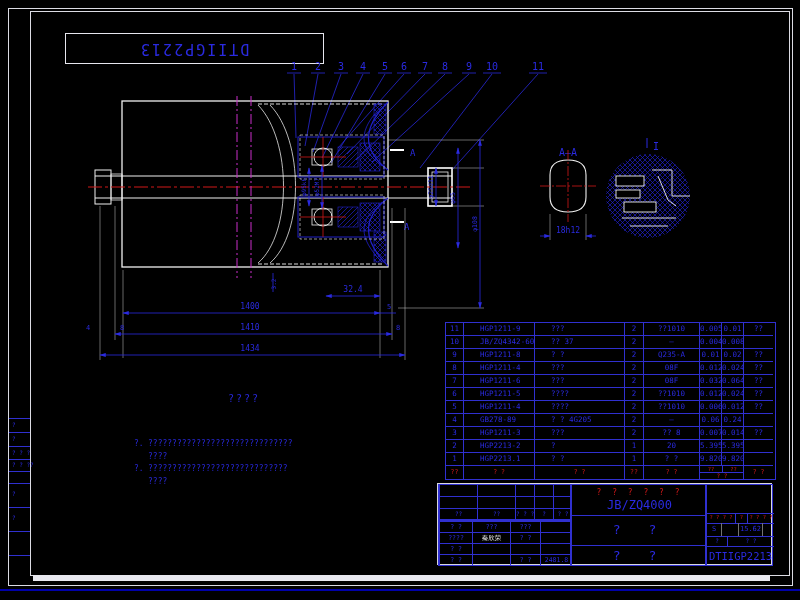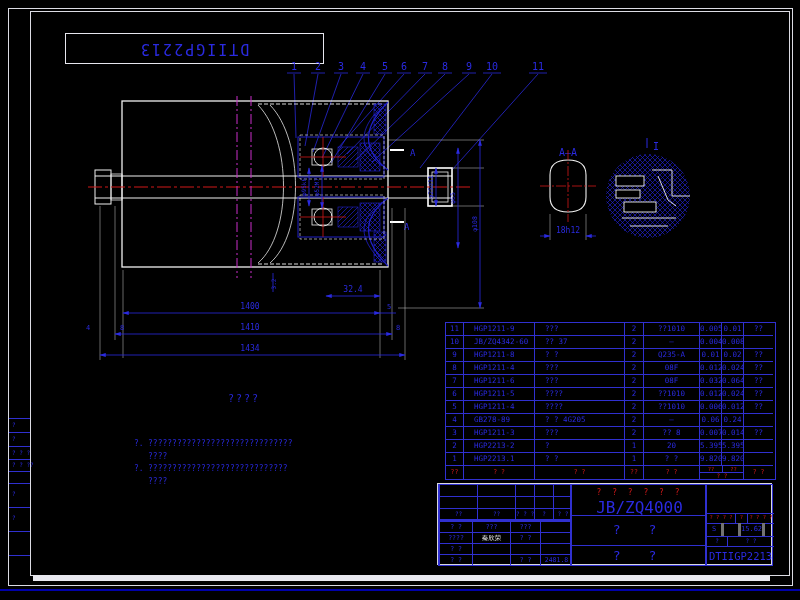--- a/index.html
+++ b/index.html
@@ -16,21 +16,21 @@
          display:flex;align-items:center;justify-content:center;}
   #stamp span{transform:rotate(180deg);color:#2a2ae0;font-size:15px;letter-spacing:2px;}
   
   .note{position:absolute;color:#2828d8;font-size:8px;white-space:nowrap;}
   
   #bom{left:445px;top:322px;width:329px;border:1px solid #3030d0;}
   .bomrow{display:grid;grid-template-columns:17px 71px 90px 19px 56px 22px 22px 30px;height:13px;}
   .bc{border-left:1px solid #3030d0;border-bottom:1px solid #3030d0;color:#2a2ae0;font-size:7.5px;
       line-height:12px;text-align:center;white-space:nowrap;overflow:hidden;box-sizing:border-box;}
   .bc:first-child{border-left:none;}
-  .bc-code,.bc-name{text-align:left;padding-left:10px;}
+  .bc-code,.bc-name{text-align:left;padding-left:16px;}
   #bom-header{display:grid;grid-template-columns:17px 71px 90px 19px 56px 44px 30px;height:13px;}
   .hc{border-left:1px solid #3030d0;color:#d01818;font-size:6.5px;line-height:12px;text-align:center;
       white-space:nowrap;overflow:hidden;box-sizing:border-box;}
   .hc:first-child{border-left:none;}
   #wh{display:grid;grid-template-rows:6px 6px;}
   #wh-top{display:grid;grid-template-columns:22px 22px;}
   #wh-top div{font-size:5.5px;line-height:6px;color:#d01818;text-align:center;border-left:1px solid #3030d0;}
   #wh-top div:first-child{border-left:none;}
   #wh-bot{font-size:6px;line-height:6px;color:#d01818;text-align:center;border-top:1px solid #3030d0;}
   
@@ -41,34 +41,34 @@
   #rev-box{left:0;top:0;width:133px;height:37px;display:grid;grid-template-rows:12px 12px 11px;}
   .revrow{display:grid;grid-template-columns:38px 38px 19px 19px 19px;}
   .revrow .tcell{font-size:6px;line-height:10px;border-bottom:1px solid #3030d0;}
   #sig-box{left:0;top:37px;width:133px;height:45px;}
   .sigrow{display:grid;grid-template-columns:33px 38px 30px 32px;height:11px;}
   .sigrow .tcell{font-size:6.5px;line-height:10px;border-bottom:1px solid #3030d0;}
   .white-name{color:#f2f2f2 !important;}
   #mid-box{left:133px;top:0;width:135px;height:82px;}
   #mid-top{position:absolute;left:0;top:0;width:135px;height:30px;border-bottom:1px solid #3030d0;text-align:center;}
   #mid-red{color:#d01818;font-size:8px;margin-top:3px;letter-spacing:3px;}
-  #mid-std{color:#2a2ae0;font-size:16px;margin-top:1px;}
+  #mid-std{color:#2a2ae0;font-size:12px;margin-top:1px;}
   #mid-1{position:absolute;left:0;top:30px;width:135px;height:30px;border-bottom:1px solid #3030d0;
          color:#2a2ae0;font-size:13px;text-align:center;line-height:30px;letter-spacing:10px;}
   #mid-2{position:absolute;left:0;top:60px;width:135px;height:22px;color:#2a2ae0;font-size:13px;
          text-align:center;line-height:22px;letter-spacing:10px;}
   #right-box{left:268px;top:0;width:67px;height:82px;}
   #rb-empty{position:absolute;left:0;top:0;width:67px;height:28px;border-bottom:1px solid #3030d0;}
   #rb-red{position:absolute;left:0;top:28px;width:67px;height:10px;display:grid;
           grid-template-columns:28px 12px 27px;border-bottom:1px solid #3030d0;}
   #rb-red div{color:#d01818;font-size:5.5px;line-height:9px;text-align:center;border-left:1px solid #3030d0;}
   #rb-red div:first-child{border-left:none;}
   #rb-s{position:absolute;left:0;top:38px;width:67px;height:13px;display:grid;
         grid-template-columns:14px 17px 24px 12px;border-bottom:1px solid #3030d0;}
-  #rb-s div{color:#2a2ae0;font-size:7px;line-height:12px;text-align:center;border-left:3px solid #737373;}
+  #rb-s div{color:#2a2ae0;font-size:7px;line-height:12px;text-align:center;border-left:1px solid #737373;}
   #rb-s div:first-child{border-left:none;}
   #rb-q{position:absolute;left:0;top:51px;width:67px;height:10px;display:grid;
         grid-template-columns:20px 47px;border-bottom:1px solid #3030d0;}
   #rb-q div{color:#2a2ae0;font-size:6px;line-height:9px;text-align:center;border-left:1px solid #3030d0;}
   #rb-q div:first-child{border-left:none;}
   #rb-code{position:absolute;left:0;top:61px;width:67px;height:21px;color:#2a2ae0;font-size:10.5px;
            text-align:center;line-height:21px;}
   
   .edge-line{position:absolute;left:9px;width:21px;height:1px;background:#3030d0;}
   .edge-mark{position:absolute;color:#2a2ae0;font-size:6px;white-space:nowrap;}

